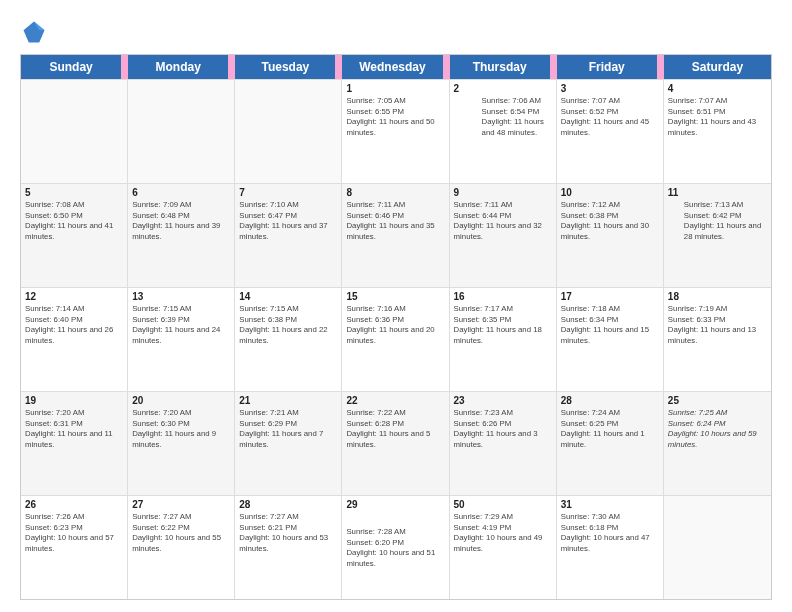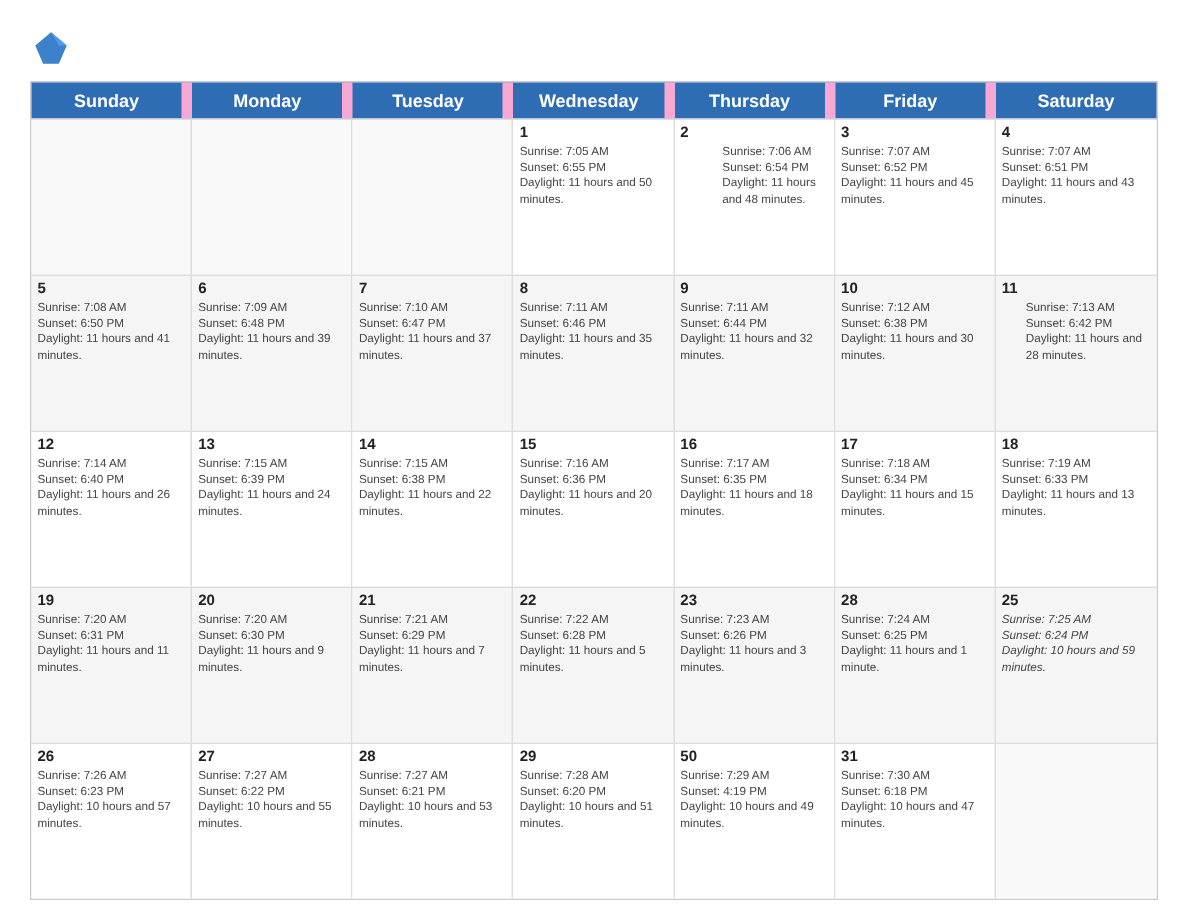--- a/index.html
+++ b/index.html
@@ -324,21 +324,21 @@
 Daylight: 10 hours and 55 minutes.</div>
           </div>
           <div class="cal-cell">
             <div class="cal-cell-num">28</div>
             <div class="cal-cell-info" style="white-space: pre-line;">Sunrise: 7:27 AM
 Sunset: 6:21 PM
 Daylight: 10 hours and 53 minutes.</div>
           </div>
           <div class="cal-cell">
             <div class="cal-cell-num">29</div>
-            <div class="cal-cell-info" style="white-space: pre-line;">Sunrise: 7:28 AM
+            <div class="cal-cell-info" style="white-space: pre-line; margin-top: 15px;">Sunrise: 7:28 AM
 Sunset: 6:20 PM
 Daylight: 10 hours and 51 minutes.</div>
           </div>
           <div class="cal-cell">
             <div class="cal-cell-num">50</div>
             <div class="cal-cell-info" style="white-space: pre-line;">Sunrise: 7:29 AM
 Sunset: 4:19 PM
 Daylight: 10 hours and 49 minutes.</div>
           </div>
           <div class="cal-cell">

